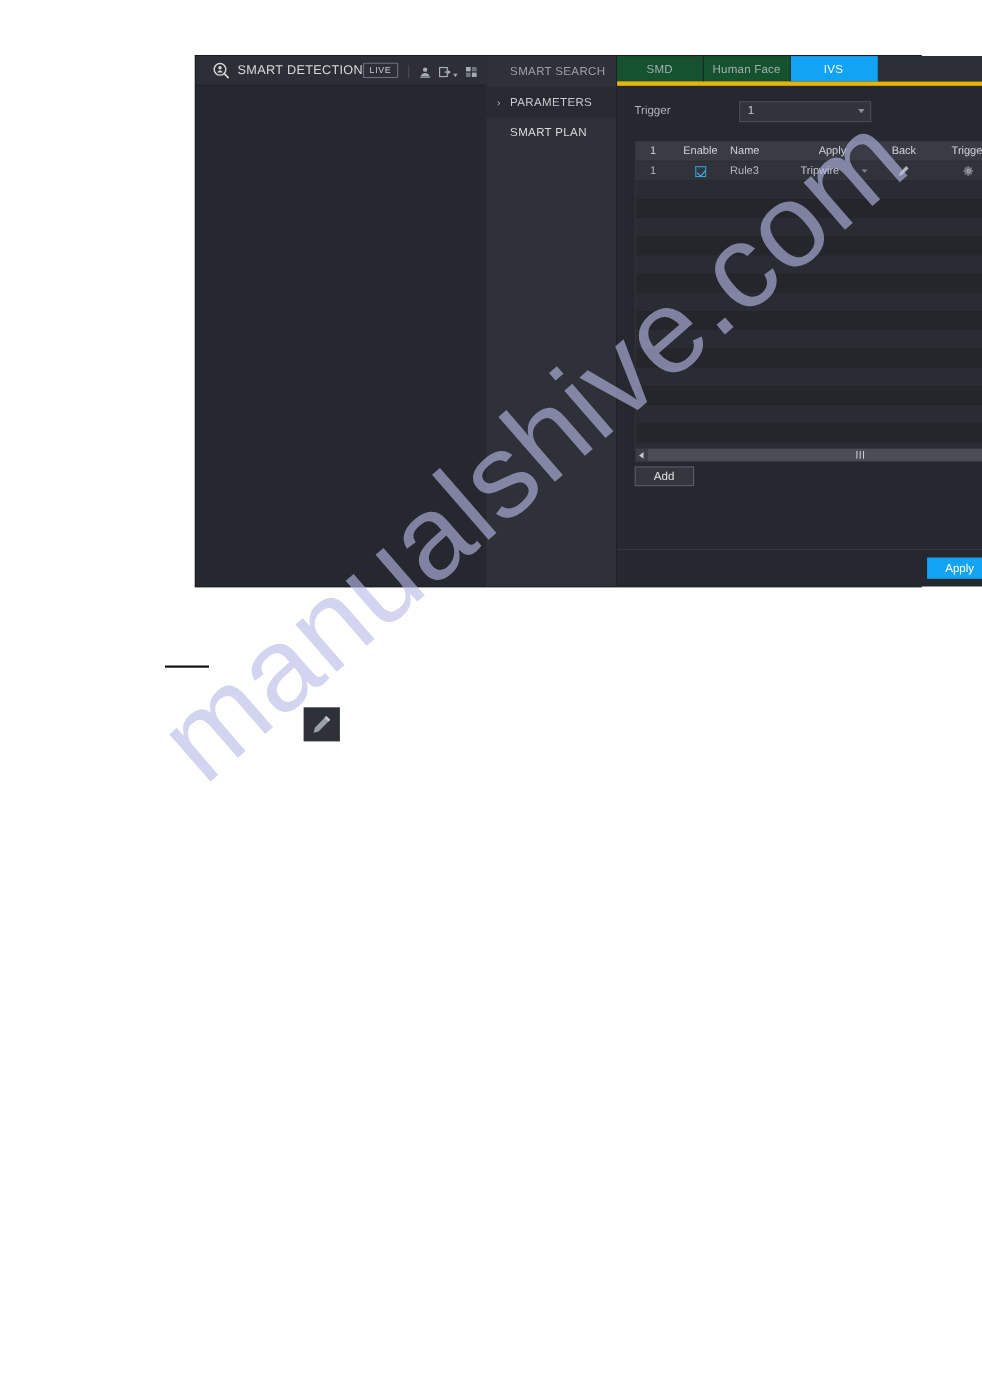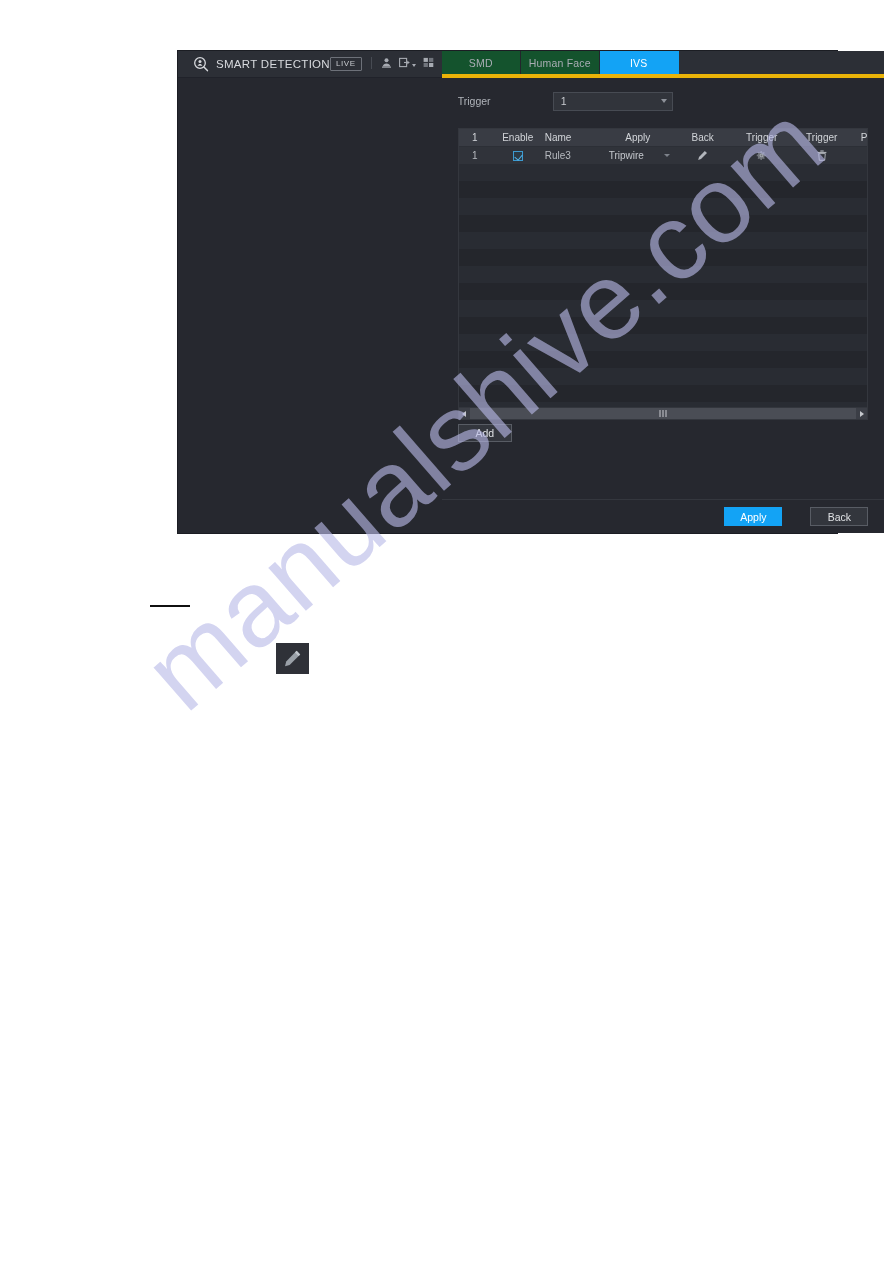--- a/index.html
+++ b/index.html
@@ -74,21 +74,21 @@
     display: block;
   }
   .titlebar .title-text {
     color: #d8dade;
     font-size: 11.5px;
     letter-spacing: .3px;
     flex: 1 1 auto;
   }
   .tb-right {
     display: flex;
-    align-items: flex-start;
+    align-items: flex-end;
     gap: 7px;
   }
   .live-badge {
     border: 1px solid #6d7179;
     color: #c7cace;
     font-size: 8px;
     letter-spacing: .6px;
     padding: 1px 5px 0 5px;
     line-height: 10px;
     height: 11px;
@@ -472,20 +472,34 @@
           <rect x="6" y="0.9" width="4.3" height="4" fill="#70747c"></rect>
           <rect x="0.6" y="6" width="4.3" height="4" fill="#70747c"></rect>
           <rect x="6" y="6" width="4.3" height="4" fill="#a7abb2"></rect>
         </svg>
       </span>
     </span>
   </div>
 
   <div class="dlg-body">
 
+    <div class="sidebar">
+      <div class="side-item">
+        <span class="chev"></span>
+        <span>SMART SEARCH</span>
+      </div>
+      <div class="side-item selected">
+        <span class="chev">›</span>
+        <span>PARAMETERS</span>
+      </div>
+      <div class="side-item bright">
+        <span class="chev"></span>
+        <span>SMART PLAN</span>
+      </div>
+    </div>
 
     <div class="content">
 
       <div class="tabs">
         <div class="tab">
           <span>SMD</span>
         </div>
         <div class="tab">
           <span>Human Face</span>
         </div>

